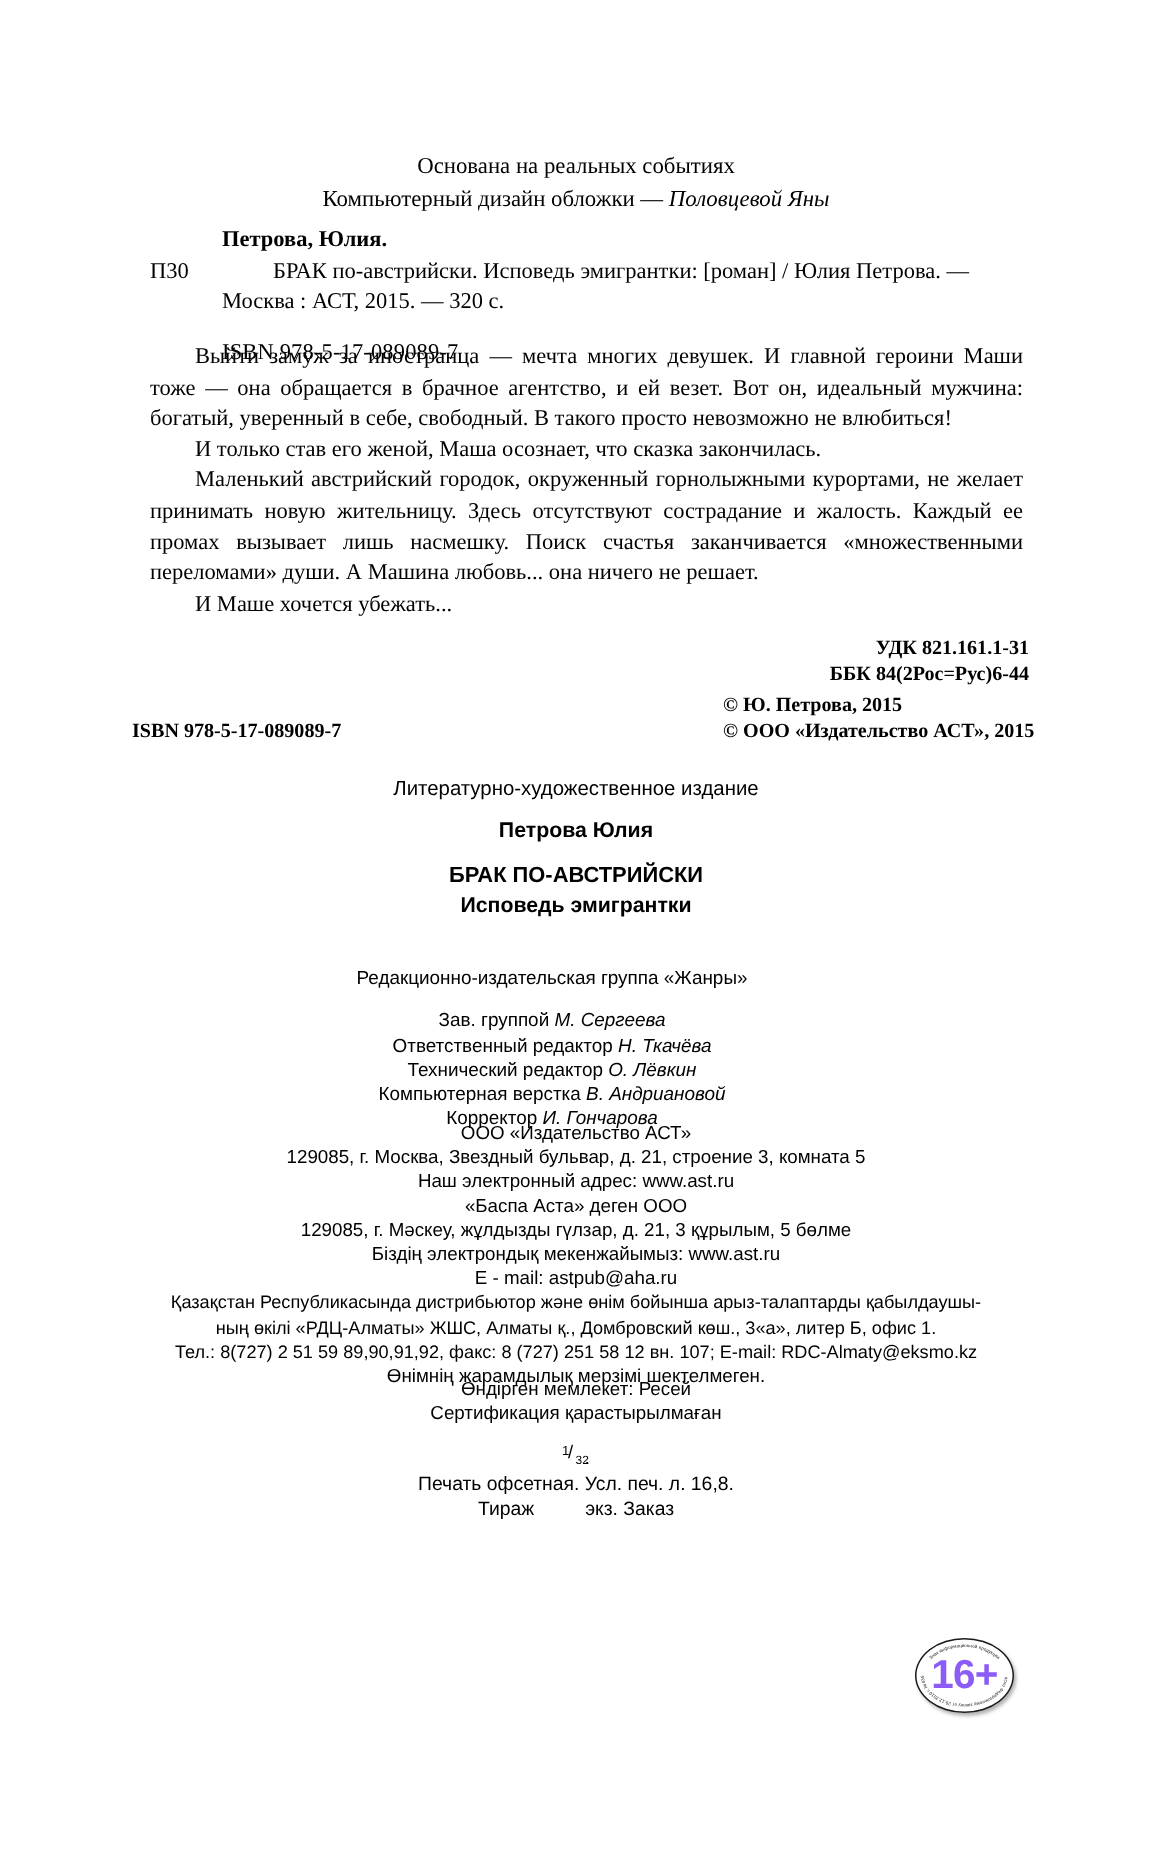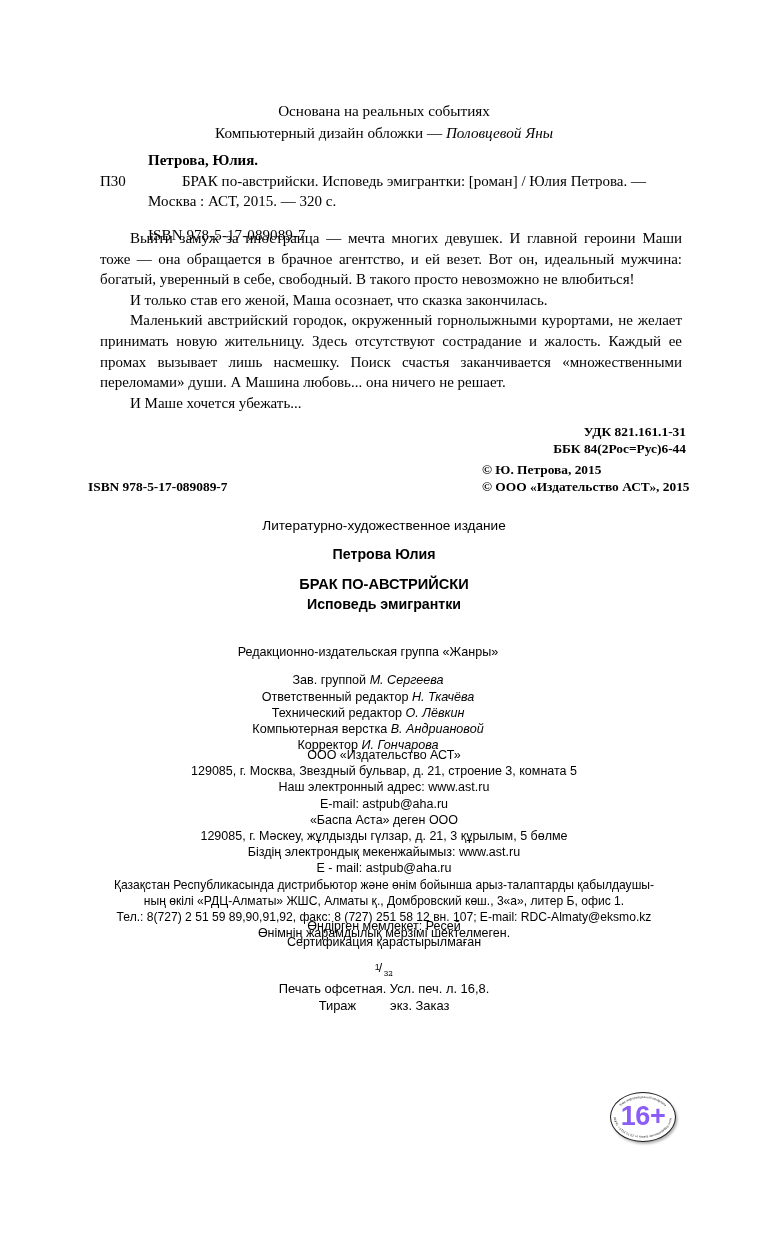--- a/index.html
+++ b/index.html
@@ -306,21 +306,20 @@
     <div><span>Ответственный редактор </span><span class="it">Н. Ткачёва</span></div>
     <div><span>Технический редактор </span><span class="it">О. Лёвкин</span></div>
     <div><span>Компьютерная верстка </span><span class="it">В. Андриановой</span></div>
     <div><span>Корректор </span><span class="it">И. Гончарова</span></div>
   </div>
 
   <div class="publisher">
     <div>ООО «Издательство АСТ»</div>
     <div>129085, г. Москва,  Звездный бульвар, д. 21, строение 3, комната 5</div>
     <div>Наш электронный адрес: www.ast.ru</div>
-    <div>E-mail: astpub@aha.ru</div>
     <div>«Баспа Аста» деген ООО</div>
     <div>129085, г. Мәскеу,  жұлдызды гүлзар, д. 21, 3 құрылым, 5 бөлме</div>
     <div>Біздің электрондық мекенжайымыз: www.ast.ru</div>
     <div>E - mail: astpub@aha.ru</div>
     <div class="wide">Қазақстан Республикасында дистрибьютор және өнім бойынша арыз-талаптарды қабылдаушы-</div>
     <div class="wide">ның өкілі «РДЦ-Алматы» ЖШС, Алматы қ.,  Домбровский көш., 3«а», литер Б, офис 1.</div>
     <div class="wide">Тел.: 8(727) 2 51 59 89,90,91,92, факс: 8 (727) 251 58 12 вн. 107;  E-mail: RDC-Almaty@eksmo.kz</div>
     <div>Өнімнің жарамдылық мерзімі шектелмеген.</div>
   </div>
 

